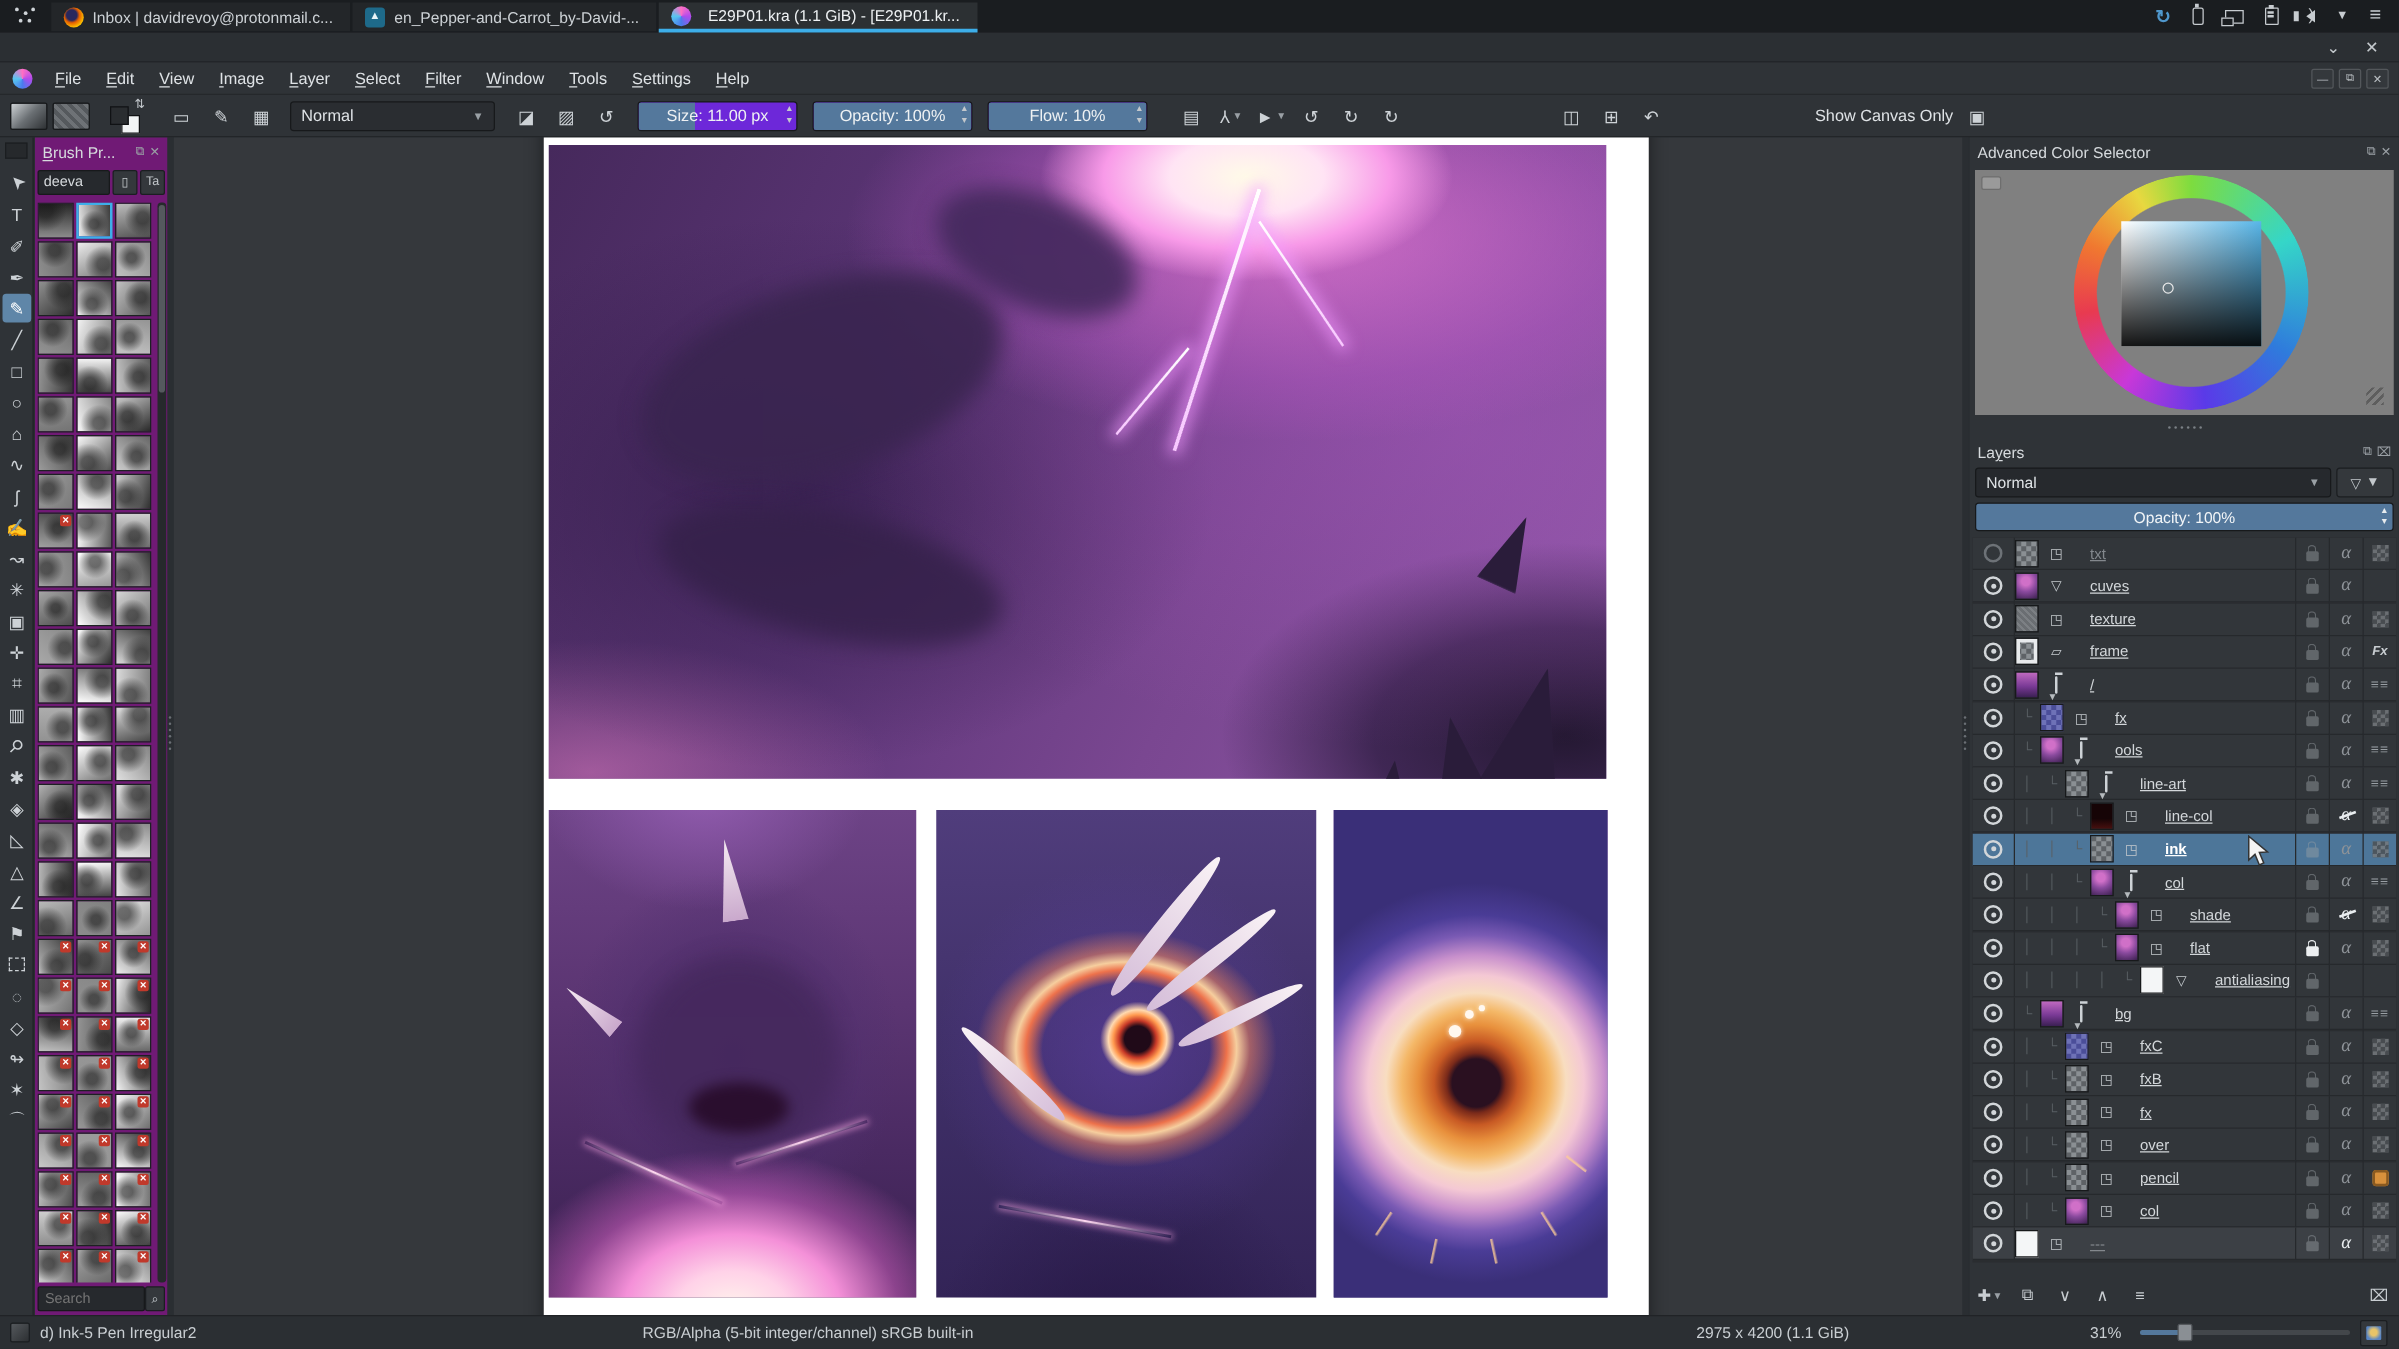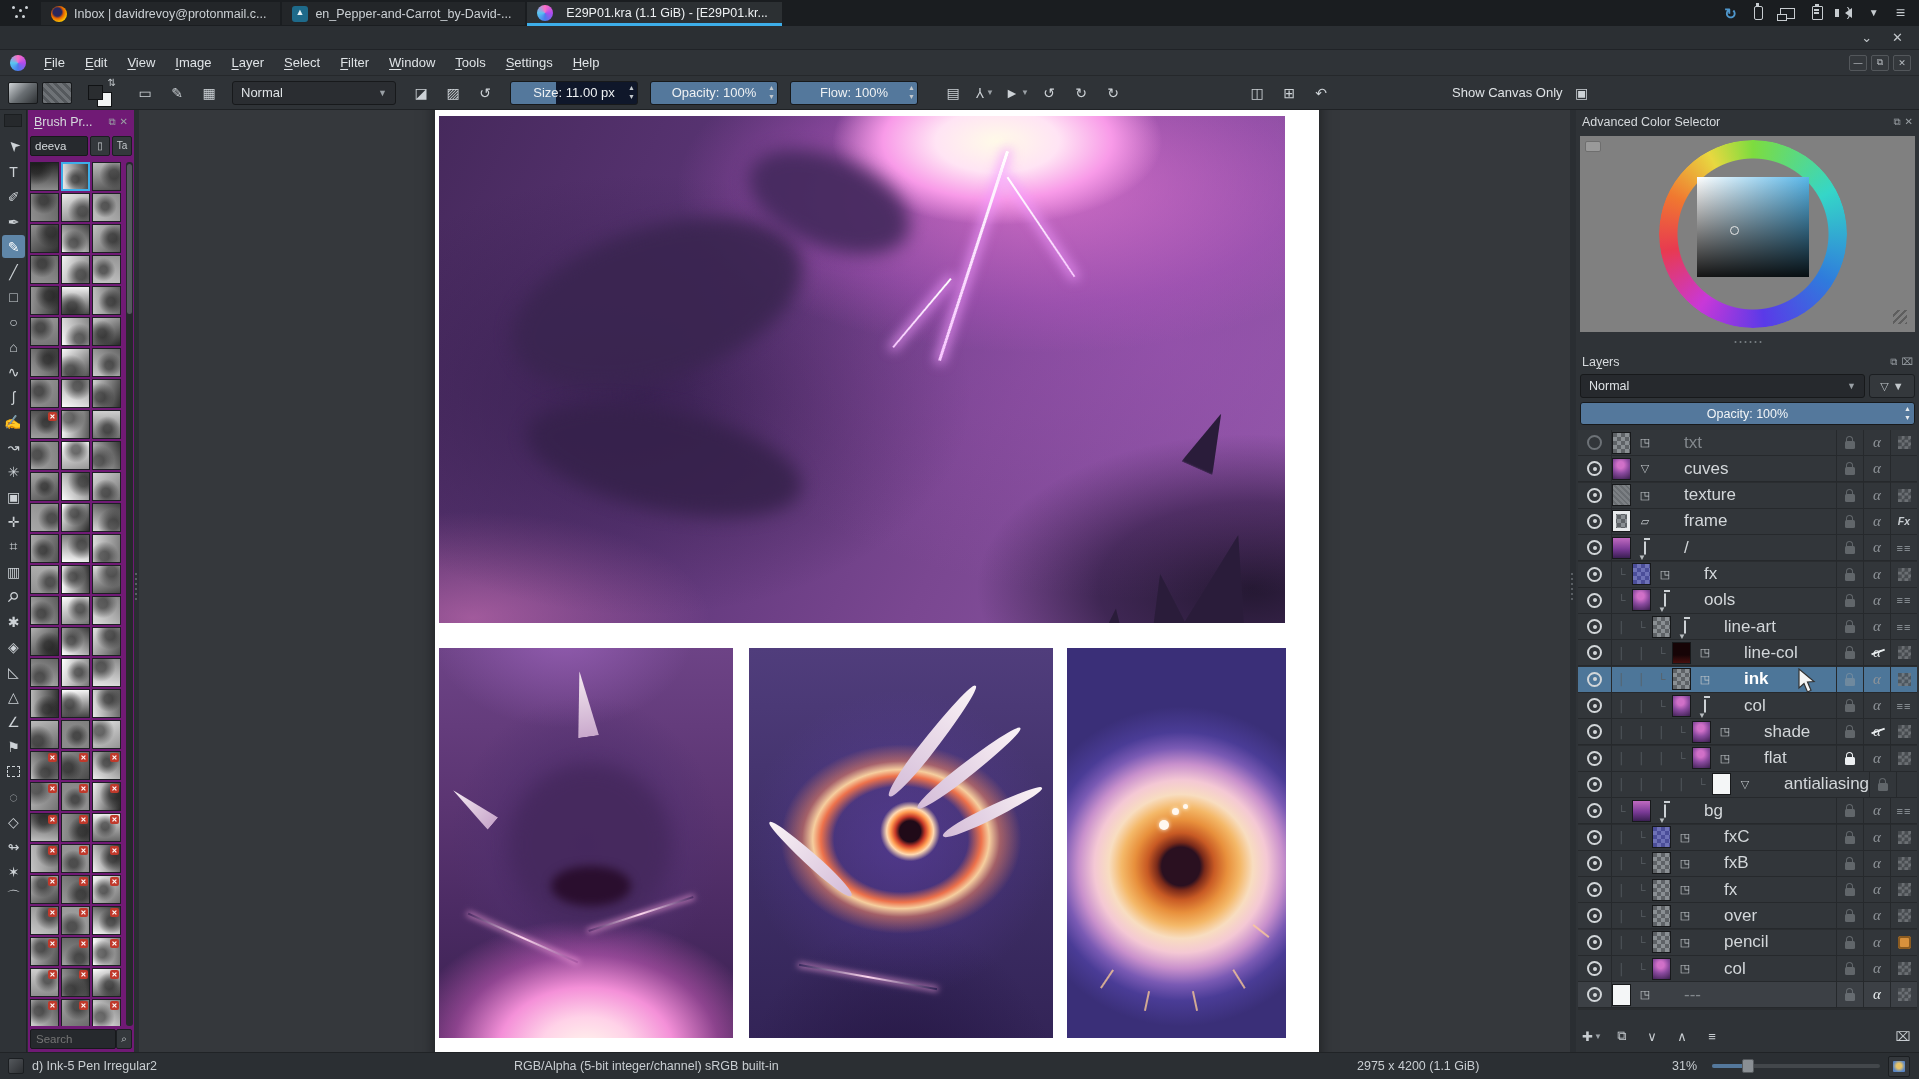--- a/index.html
+++ b/index.html
@@ -60,21 +60,21 @@
   .fgbg { width:26px; height:24px; position:relative; margin-left:16px; }
   .fgbg .fg { position:absolute; left:0; top:4px; width:15px; height:15px; background:#2a2d30; border:1px solid #101214; z-index:2; }
   .fgbg .bg2 { position:absolute; left:9px; top:11px; width:15px; height:15px; background:#f2f4f5; border:1px solid #101214; }
   .fgbg .swap { position:absolute; right:-2px; top:-4px; font-size:10px; color:#c3c8cc; }
   .tb-btn { min-width:26px; height:26px; margin-left:6px; border-radius:3px; display:flex; align-items:center;
     justify-content:center; color:#cdd2d6; font-size:14px; background:transparent; border:none; gap:2px; }
   .tb-btn .dd { font-size:8px; color:#9aa0a5; }
   .tb-combo { width:164px; height:24px; background:#2a2d31; border:1px solid #17191b; border-radius:3px;
     margin-left:10px; display:flex; align-items:center; padding:0 8px; font-size:13px; color:#dfe3e6; }
   .tb-combo .dd { margin-left:auto; font-size:9px; color:#9aa0a5; }
-  .tb-slider { position:relative; height:24px; background:#0f172a; border:1px solid #17191b; border-radius:3px;
+  .tb-slider { position:relative; height:24px; background:#6d28d9; border:1px solid #17191b; border-radius:3px;
     margin-left:12px; overflow:hidden; }
   .tb-slider .fill { position:absolute; left:0; top:0; bottom:0; background:#54789c; }
   .tb-slider .slabel { position:absolute; inset:0; display:flex; align-items:center; justify-content:center;
     font-size:13px; color:#eef1f3; }
   .tb-slider .spins { position:absolute; right:2px; top:0; bottom:0; display:flex; flex-direction:column;
     justify-content:center; font-size:7px; color:#c3c8cc; line-height:1.2; }
   #show-canvas-only-label { font-size:13px; color:#dfe3e6; }
 
   
   #workspace { position:absolute; left:0; top:110px; width:1919px; height:942px; background:#2a2e32; }
@@ -198,21 +198,21 @@
   .thumb-sky { background:linear-gradient(180deg,#c06ac0 0%, #7a3a96 55%, #3a1f52 100%); }
   .thumb-noise { background:repeating-linear-gradient(45deg,#7c8084 0 2px,#6a6e72 2px 4px); }
   .thumb-white { background:#f4f6f7; }
   .thumb-darkred { background:linear-gradient(#160406 60%, #48100f); }
   .thumb-frame { background:conic-gradient(#8a8f93 0 25%, #5e6266 0 50%, #8a8f93 0 75%, #5e6266 0) 0 0/8px 8px; box-shadow:inset 0 0 0 3px #e8eaec; }
   .thumb-scribble { background:conic-gradient(#8a8f93 0 25%, #5e6266 0 50%, #8a8f93 0 75%, #5e6266 0) 0 0/8px 8px, #66a; background-blend-mode:overlay; }
   .ltype { width:18px; flex:0 0 auto; text-align:center; color:#c3c8cc; font-size:11px; position:relative; margin-right:4px; }
   .folder { width:13px; height:9px; border:1.5px solid #cdd2d6; border-radius:1px; position:relative; margin:0 auto; }
   .folder::before { content:""; position:absolute; left:-1px; top:-4px; width:6px; height:2px; background:#cdd2d6; }
   .folder-chev { position:absolute; left:2px; top:11px; font-size:8px; color:#b5babd; }
-  .lname { font-size:17px; color:#d3d7da; margin-left:26px; white-space:nowrap; }
+  .lname { font-size:12px; color:#d3d7da; margin-left:14px; white-space:nowrap;text-decoration:underline; }
   .lname.dim { color:#83888d; }
   .lrow.selected .lname { color:#ffffff; font-weight:bold; }
   .licons { margin-left:auto; display:flex; align-items:center; height:26px; flex:0 0 auto; }
   .licon-cell { width:27px; height:26px; display:flex; align-items:center; justify-content:center; border-left:1px solid #26292c; }
   .lock { width:10px; height:8px; background:#9aa0a5; border-radius:1.5px; position:relative; margin-top:5px; opacity:.45; }
   .lock::before { content:""; position:absolute; left:1px; top:-5px; width:5px; height:5px; border:1.5px solid #9aa0a5;
     border-bottom:none; border-radius:4px 4px 0 0; }
   .lock.on { opacity:1; background:#eceff1; } .lock.on::before { border-color:#eceff1; }
   .alpha { font-family:"Liberation Serif", serif; font-style:italic; font-size:15px; color:#8e9398; position:relative; }
   .alpha.bright { color:#e9edef; }
@@ -343,21 +343,21 @@
     <span class="slabel">Size:  11.00 px</span>
     <span class="spins">▲<br>▼</span>
   </div>
   <div class="tb-slider" id="opacity-slider" style="width:128px;">
     <span class="fill" style="width: 100%;"></span>
     <span class="slabel">Opacity:  100%</span>
     <span class="spins">▲<br>▼</span>
   </div>
   <div class="tb-slider" id="flow-slider" style="width:128px;">
     <span class="fill" style="width: 100%;"></span>
-    <span class="slabel">Flow:  100%</span>
+    <span class="slabel">Flow:  10%</span>
     <span class="spins">▲<br>▼</span>
   </div>
   <button class="tb-btn" style="margin-left:22px;">▤</button>
   <button class="tb-btn">⅄<span class="dd">▼</span></button>
   <button class="tb-btn">►<span class="dd">▼</span></button>
   <button class="tb-btn">↺</button>
   <button class="tb-btn" style="transform:scaleX(-1);">↺</button>
   <button class="tb-btn">↻</button>
   <button class="tb-btn" style="margin-left:118px;">◫</button>
   <button class="tb-btn">⊞</button>

